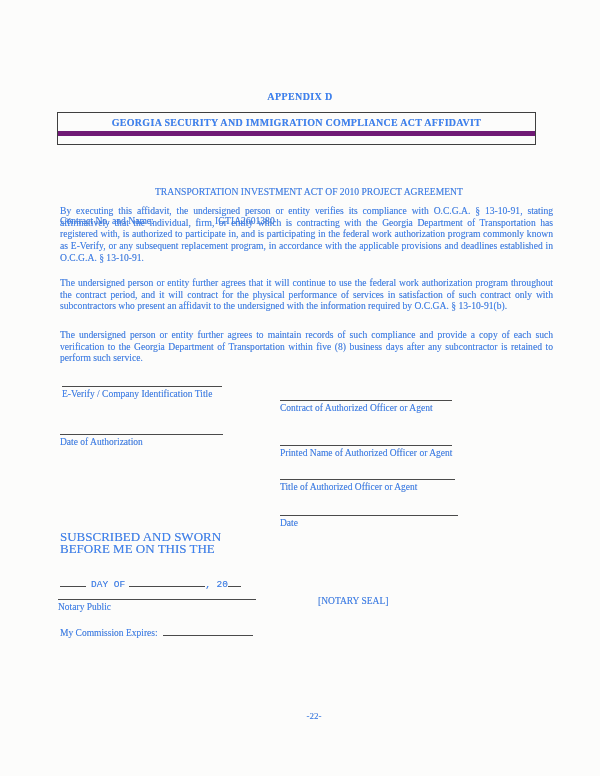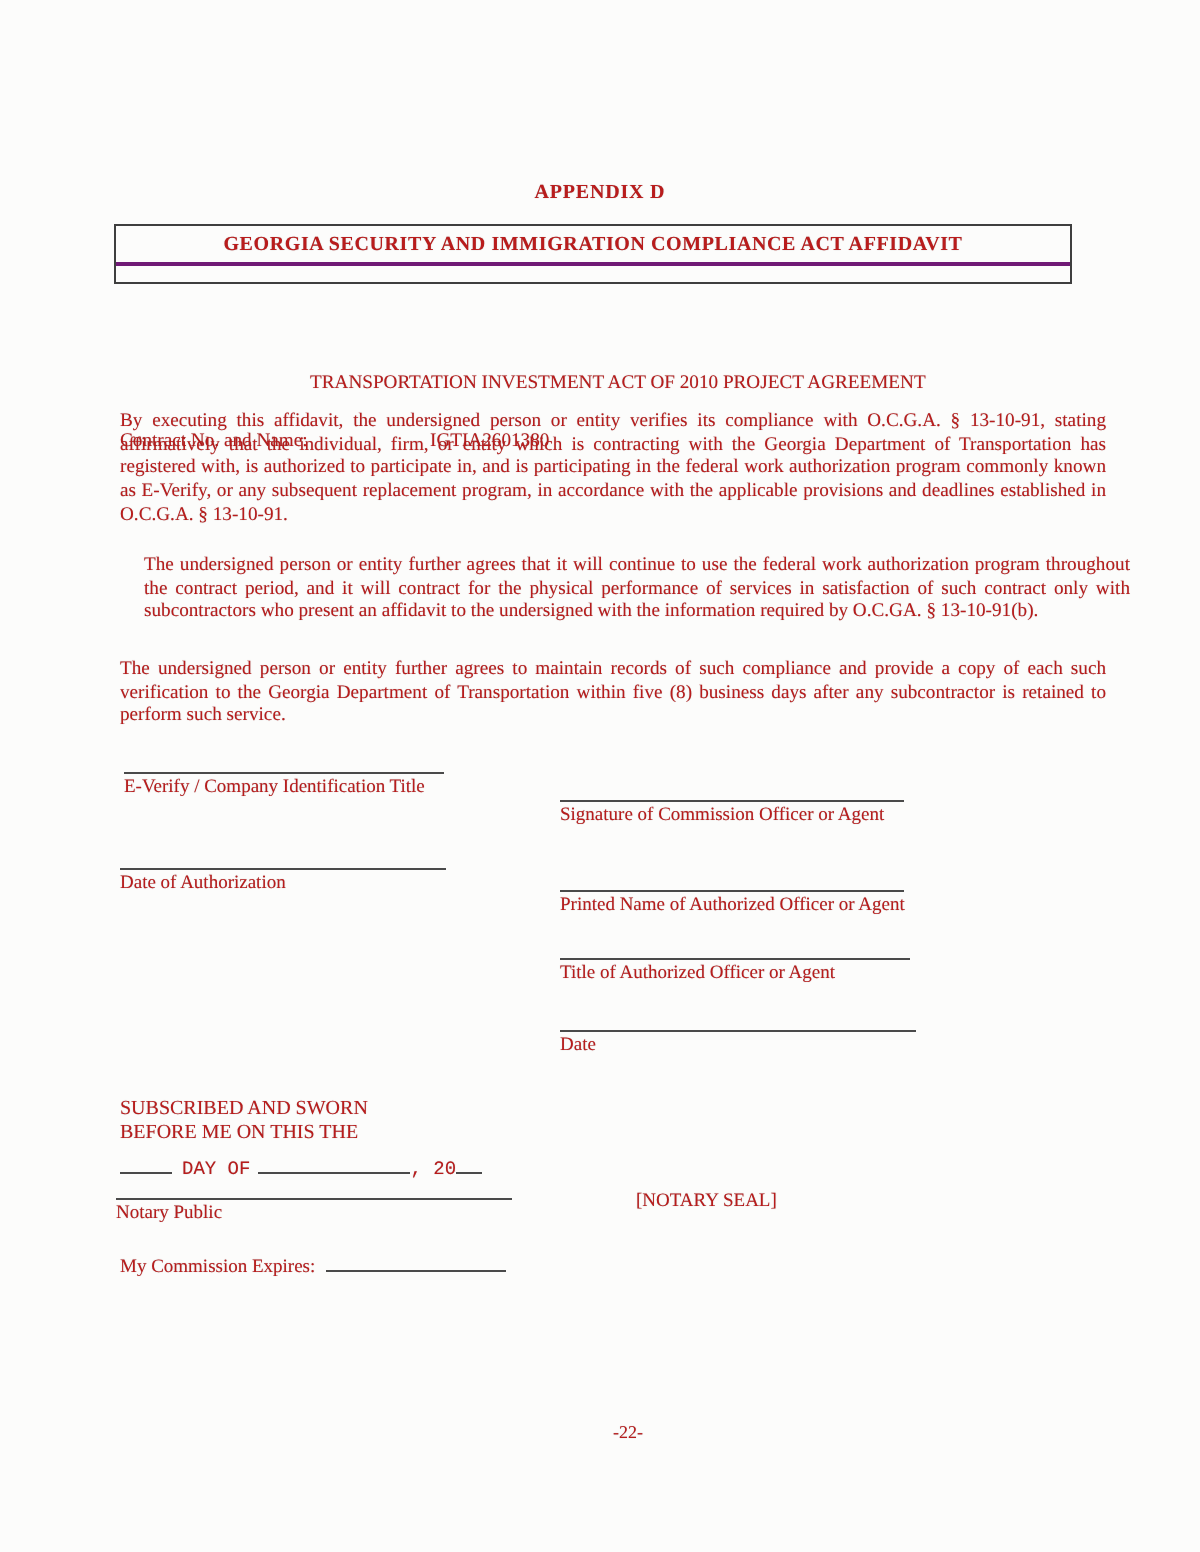--- a/index.html
+++ b/index.html
@@ -2,21 +2,21 @@
 <html><head>
 <meta charset="utf-8">
 <style>
   html, body { margin: 0; padding: 0; background: #fcfcfb; }
   .page {
     position: relative;
     width: 600px;
     height: 720px;
     background: #fcfcfb;
     font-family: "Liberation Serif", serif;
-    color: #b91c1c;
+    color: #3b82f6;
     text-shadow: 0 0 0.5px rgba(45,45,45,0.35);
     overflow: hidden;
   }
   .abs { position: absolute; }
 
   .appendix {
     left: 0; right: 0; top: 91px;
     text-align: center;
     font-weight: bold;
     font-size: 10px;
@@ -27,61 +27,61 @@
     left: 57px; top: 112px; width: 477px;
     border: 1.2px solid #3f3f3f;
     background: transparent;
   }
   .title-text {
     text-align: center;
     font-weight: bold;
     font-size: 10px;
     letter-spacing: 0.3px;
     padding: 4px 0 3px 0;
-    border-bottom: 2px solid #701a75;
+    border-bottom: 5px solid #701a75;
   }
   .title-strip { height: 8px; }
 
   .entity-row { left: 60px; top: 152px; font-size: 9.6px; }
   .entity-value { margin-left: 8px; }
 
   .contract-row { left: 60px; top: 174px; font-size: 9.6px; }
   .contract-label { display: inline-block; width: 155px; margin-top: 41px; }
   .contract-name { left: 155px; top: 186px; font-size: 9.6px; }
 
   .para {
     position: absolute;
     left: 60px; width: 493px;
     margin: 0;
     text-align: justify;
     font-size: 9.6px;
     line-height: 11.65px;
   }
   .p1 { top: 205px; }
-  .p2 { top: 277px; margin-left: 12px; }
+  .p2 { top: 277px; }
   .p3 { top: 329px; }
 
   .sigfield { position: absolute; font-size: 9.5px; }
   .sigline { border-bottom: 1px solid #4a4a4a; height: 7px; margin-bottom: 2px; }
   .f-everify   { left: 62px;  top: 379px; }
   .f-everify .sigline   { width: 160px; }
   .f-dateauth  { left: 60px;  top: 427px; }
   .f-dateauth .sigline  { width: 163px; }
   .f-sig       { left: 280px; top: 393px; }
   .f-sig .sigline       { width: 172px; }
   .f-printed   { left: 280px; top: 438px; }
   .f-printed .sigline   { width: 172px; }
   .f-title     { left: 280px; top: 472px; }
   .f-title .sigline     { width: 175px; }
   .f-date      { left: 280px; top: 508px; }
   .f-date .sigline      { width: 178px; }
   .f-notary    { left: 58px;  top: 592px; }
   .f-notary .sigline    { width: 198px; }
 
-  .sworn { left: 60px; top: 549px; font-size: 10px; line-height: 11.5px; }
+  .sworn { left: 60px; top: 531px; font-size: 13px; line-height: 11.5px; }
 
   .dayof { left: 60px; top: 577px; font-size: 9.5px; font-family: Liberation Mono, monospace; }
   .blank {
     display: inline-block;
     border-bottom: 1px solid #4a4a4a;
     height: 9px;
     vertical-align: baseline;
   }
   .b-day { width: 26px; }
   .b-month { width: 76px; margin-left: 4px; }
@@ -127,21 +127,21 @@
     <div>E-Verify / Company Identification Title</div>
   </div>
 
   <div class="sigfield f-dateauth">
     <div class="sigline"></div>
     <div>Date of Authorization</div>
   </div>
 
   <div class="sigfield f-sig">
     <div class="sigline"></div>
-    <div>Signature of Commission Officer or Agent</div>
+    <div>Contract of Authorized Officer or Agent</div>
   </div>
 
   <div class="sigfield f-printed">
     <div class="sigline"></div>
     <div>Printed Name of Authorized Officer or Agent</div>
   </div>
 
   <div class="sigfield f-title">
     <div class="sigline"></div>
     <div>Title of Authorized Officer or Agent</div>

